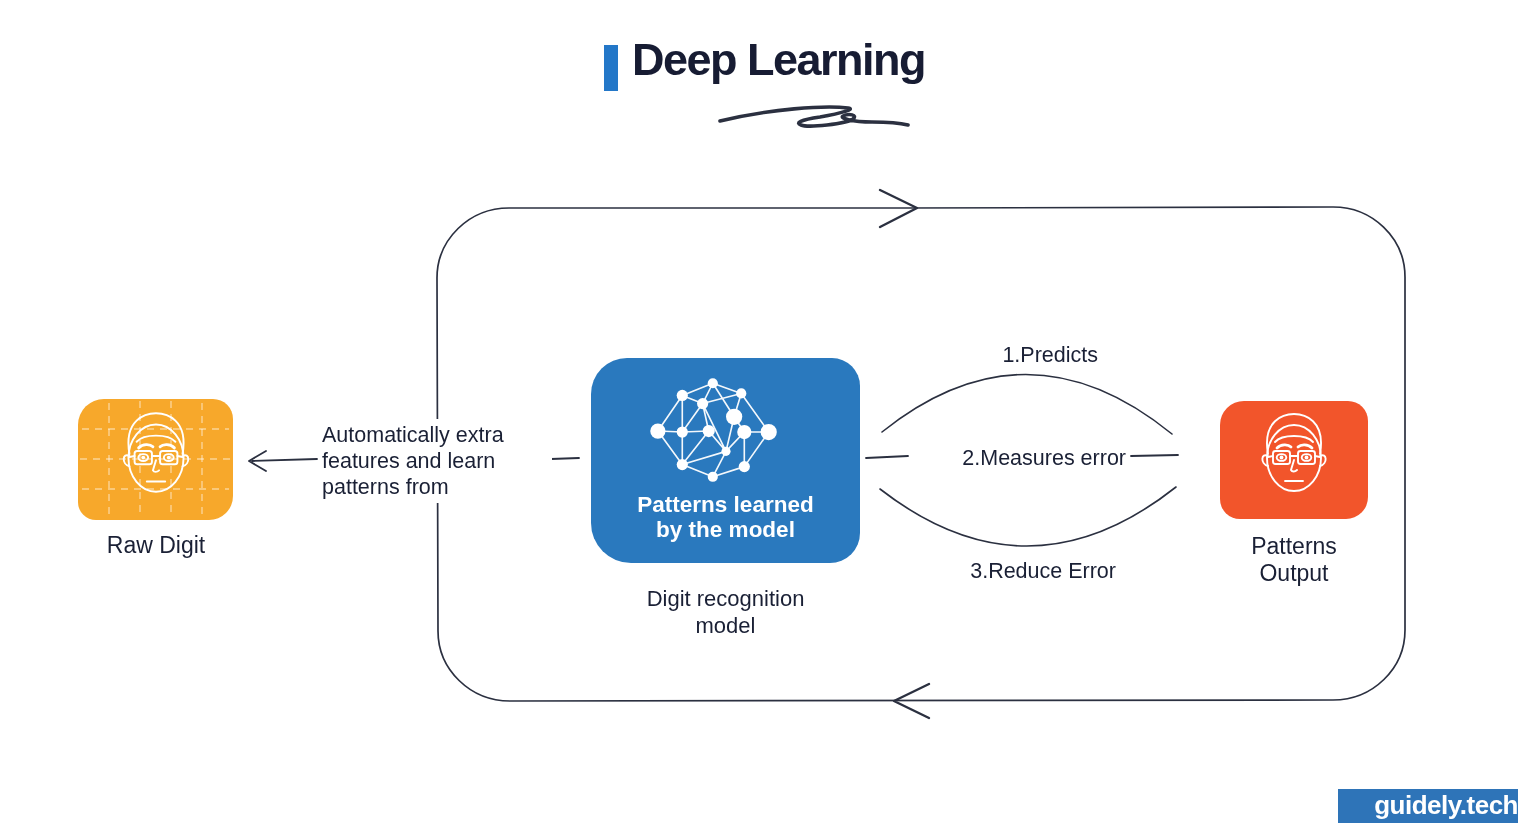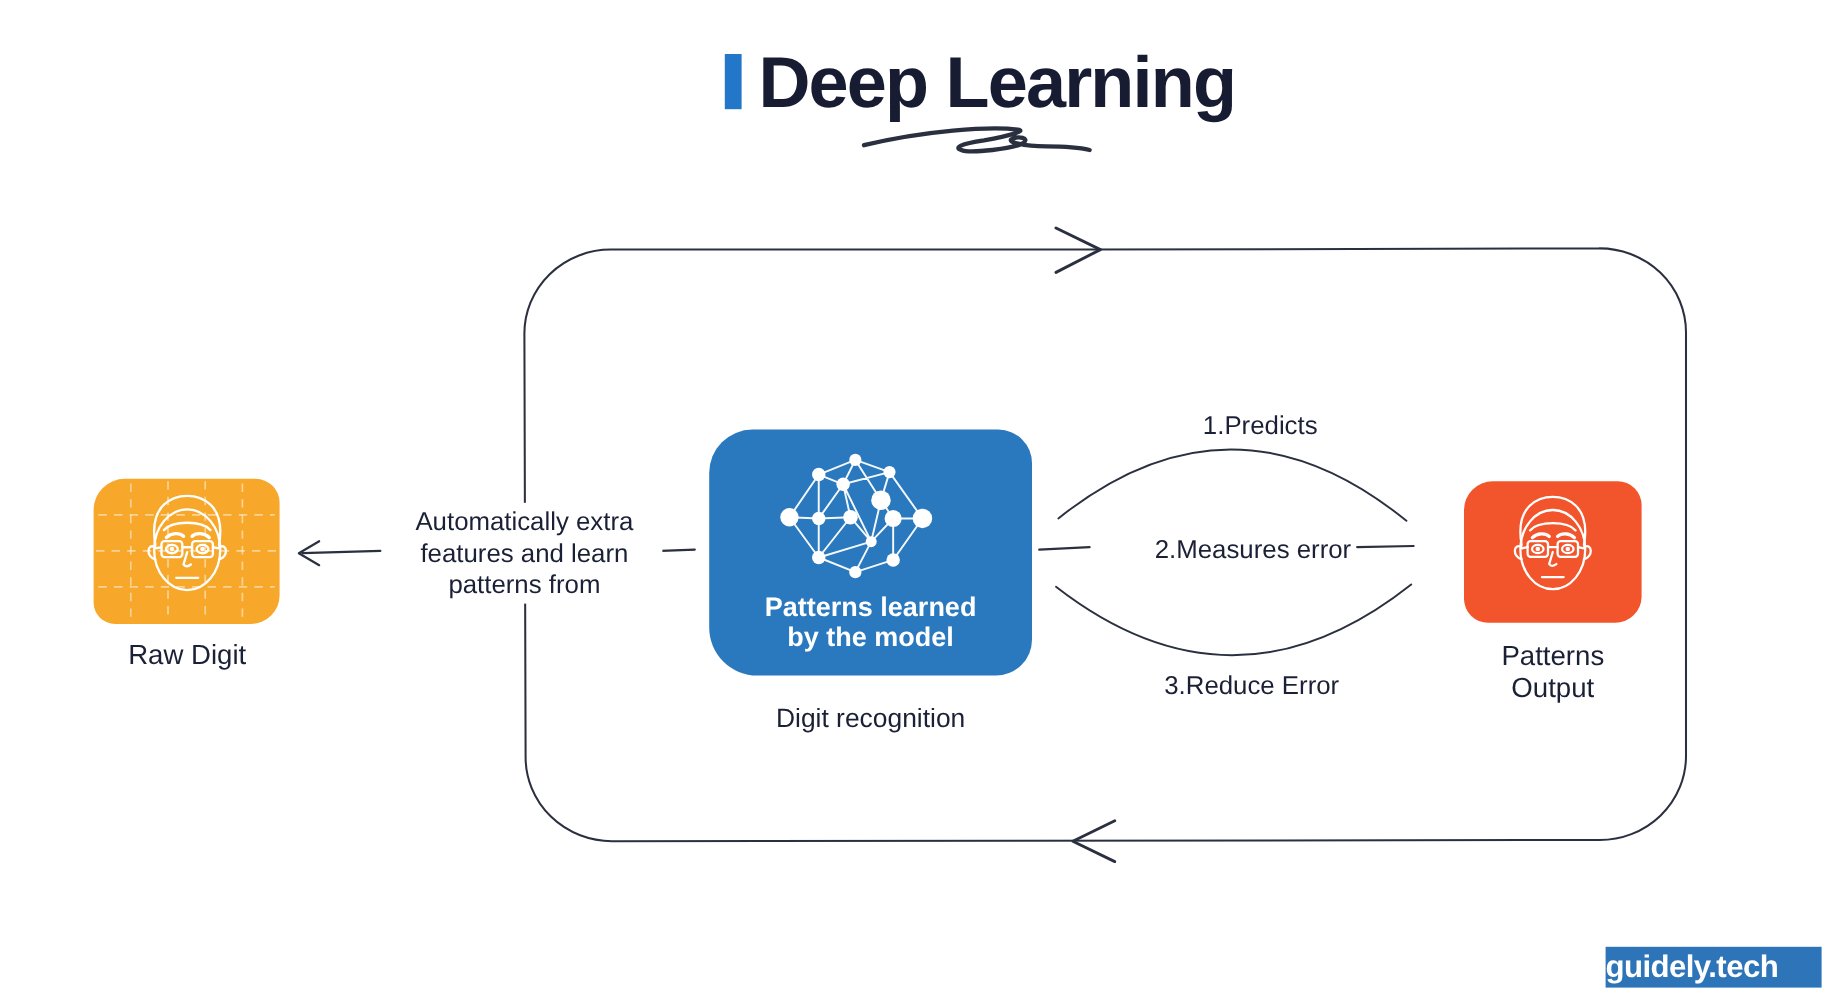--- a/index.html
+++ b/index.html
@@ -3,29 +3,29 @@
 <meta charset="utf-8">
 <style>
   html,body{margin:0;padding:0;background:#fff;}
   #canvas{
     position:relative;width:1530px;height:840px;background:#ffffff;
     font-family:"Liberation Sans", sans-serif;overflow:hidden;
   }
   
   .title-accent{position:absolute;left:604px;top:45px;width:14px;height:46px;background:#2377C8;}
   .title-text{
-    position:absolute;left:632px;top:34px;font-size:60px;font-weight:700;
+    position:absolute;left:632px;top:34px;font-size:45px;font-weight:700;
     letter-spacing:-1.5px;color:#171C33;white-space:nowrap;
   }
   
   .strokes{position:absolute;left:0;top:0;width:1530px;height:840px;z-index:1;}
   
   .auto-note{
     position:absolute;left:322px;top:419px;width:230px;z-index:2;background:#ffffff;
-    text-align:center;font-size:21.5px;line-height:26px;color:#1A2035;padding:3px 0;
+    font-size:21.5px;line-height:26px;color:#1A2035;padding:3px 0;
   }
   .auto-note span{display:block;}
   
   .raw-box{
     position:absolute;left:78px;top:399px;width:155px;height:121px;z-index:2;
     background:#F7A82B;border-radius:26px 20px 24px 18px;
   }
   .raw-box svg{position:absolute;left:0;top:0;}
   .raw-label{
     position:absolute;left:60px;top:532px;width:192px;text-align:center;z-index:2;
@@ -57,21 +57,21 @@
   .out-box svg{position:absolute;left:0;top:0;}
   .out-label{
     position:absolute;left:1210px;top:533px;width:168px;text-align:center;z-index:2;
     font-size:23px;line-height:27px;color:#1A2035;
   }
   .out-label span{display:block;}
   
   .brand{
     position:absolute;left:1338px;top:789px;width:180px;height:34px;z-index:2;
     background:#2E74B8;color:#ffffff;font-weight:700;font-size:26px;line-height:33px;
-    text-align:left;letter-spacing:-0.5px;
+    text-align:right;letter-spacing:-0.5px;
   }
 </style>
 </head>
 <body>
 
 <div id="canvas">
 
   <div class="title-accent"></div>
   <div class="title-text">Deep Learning</div>
 
@@ -161,20 +161,21 @@
           <circle cx="82" cy="107" r="5"></circle>
       </g>
     </svg>
     <div class="model-inner-label">
       <span>Patterns learned</span>
       <span>by the model</span>
     </div>
   </div>
   <div class="model-caption">
     <span>Digit recognition</span>
+    <span>model</span>
   </div>
 
   <div class="step step1">1.Predicts</div>
   <div class="step step2">2.Measures error</div>
   <div class="step step3">3.Reduce Error</div>
 
   <div class="out-box">
     <svg width="148" height="118" viewBox="0 0 148 118">
       <use href="#face-sketch" transform="translate(24,3) scale(1.0)"></use>
     </svg>

